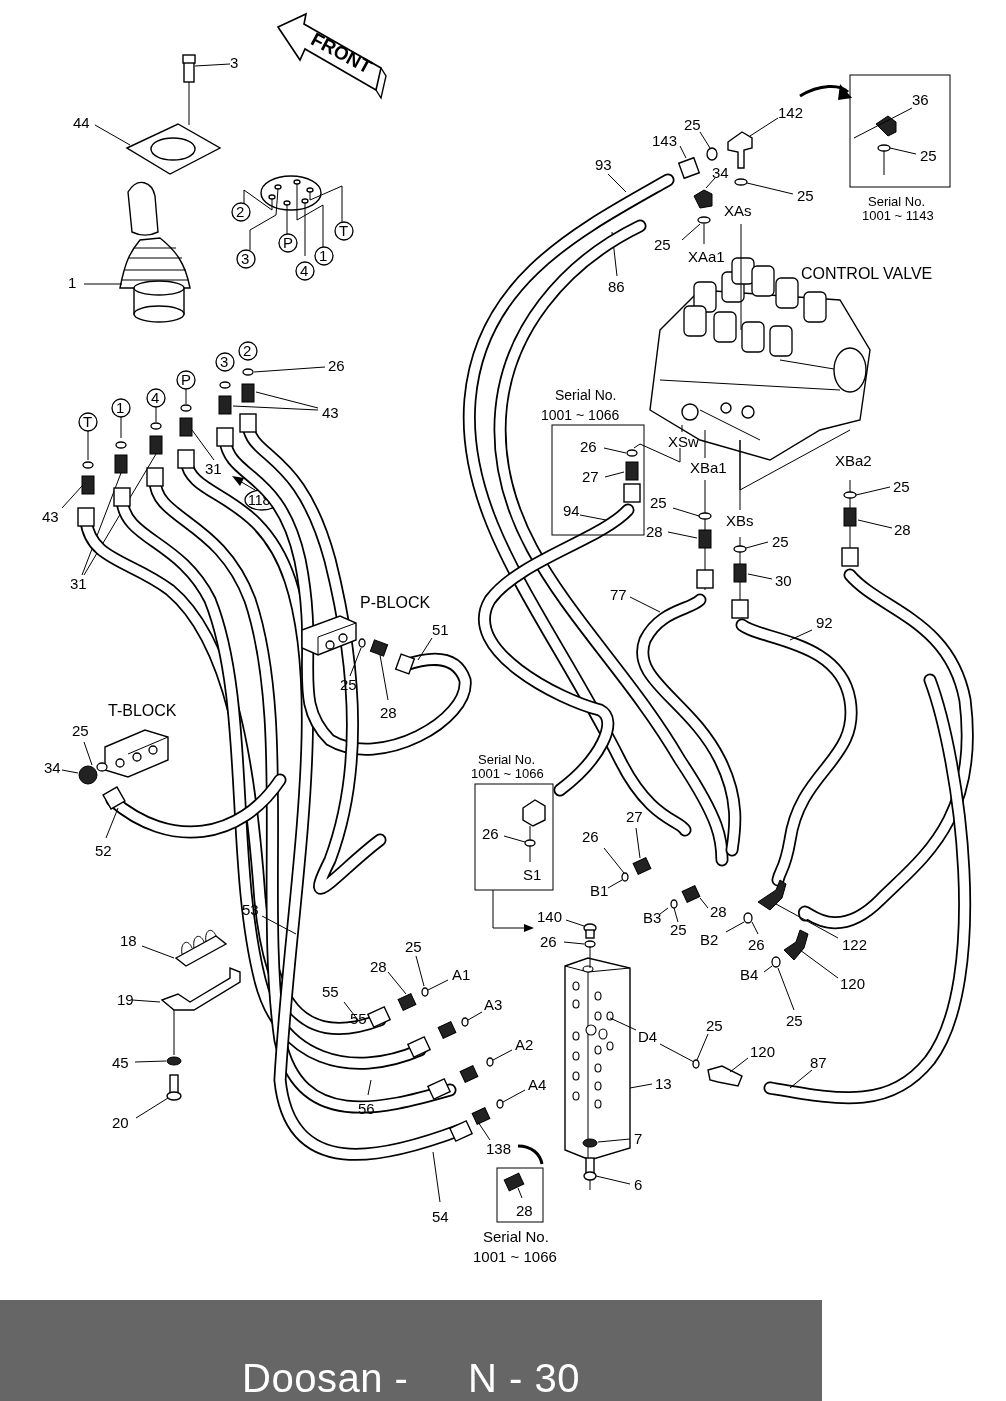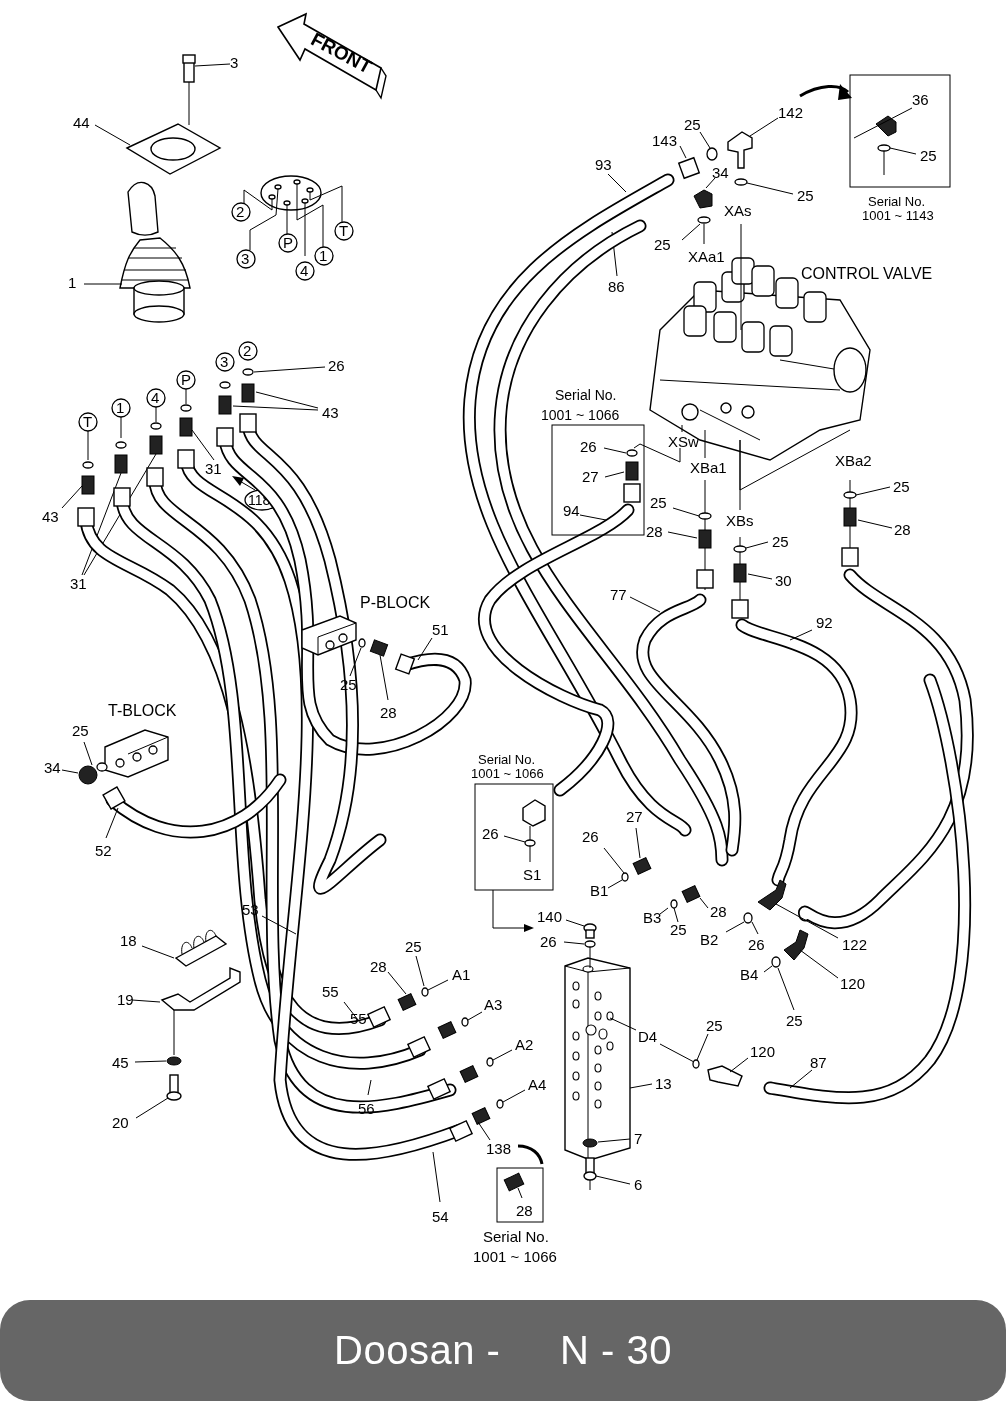--- a/index.html
+++ b/index.html
@@ -9,21 +9,21 @@
   #diagram .lbl{font-size:15px;}
   #diagram .big{font-size:16px;}
   #diagram .circ{font-size:15px;}
   .hose{fill:none;stroke:#000;stroke-width:13;stroke-linecap:round;}
   .hose-in{fill:none;stroke:#fff;stroke-width:9.5;stroke-linecap:round;}
   .lead{fill:none;stroke:#000;stroke-width:1;}
   .part{fill:#fff;stroke:#000;stroke-width:1.4;}
   .dark{fill:#222;stroke:#000;stroke-width:1;}
   .ring{fill:#fff;stroke:#000;stroke-width:1.3;}
   .box{fill:none;stroke:#000;stroke-width:1;}
-  #footer{position:absolute;left:0;top:1300px;width:1006px;height:101px;background:#666;display:flex;align-items:center;justify-content:center;border-radius:30px;}
+  #footer{position:absolute;left:0;top:1300px;width:822px;height:101px;background:#666;display:flex;align-items:flex-end;justify-content:center;}
   #footer span{color:#fff;font-family:"Liberation Sans",sans-serif;font-size:40px;letter-spacing:0.5px;}
   #footer .gap{display:inline-block;width:48px;}
 </style>
 </head>
 <body>
 
 <svg id="diagram" viewBox="0 0 1006 1300" xmlns="http://www.w3.org/2000/svg">
 
   <g>
     <polygon points="278,27 306,14 304,24 381,68 376,90 305,49 300,60" fill="#fff" stroke="#000" stroke-width="1.6"></polygon>

